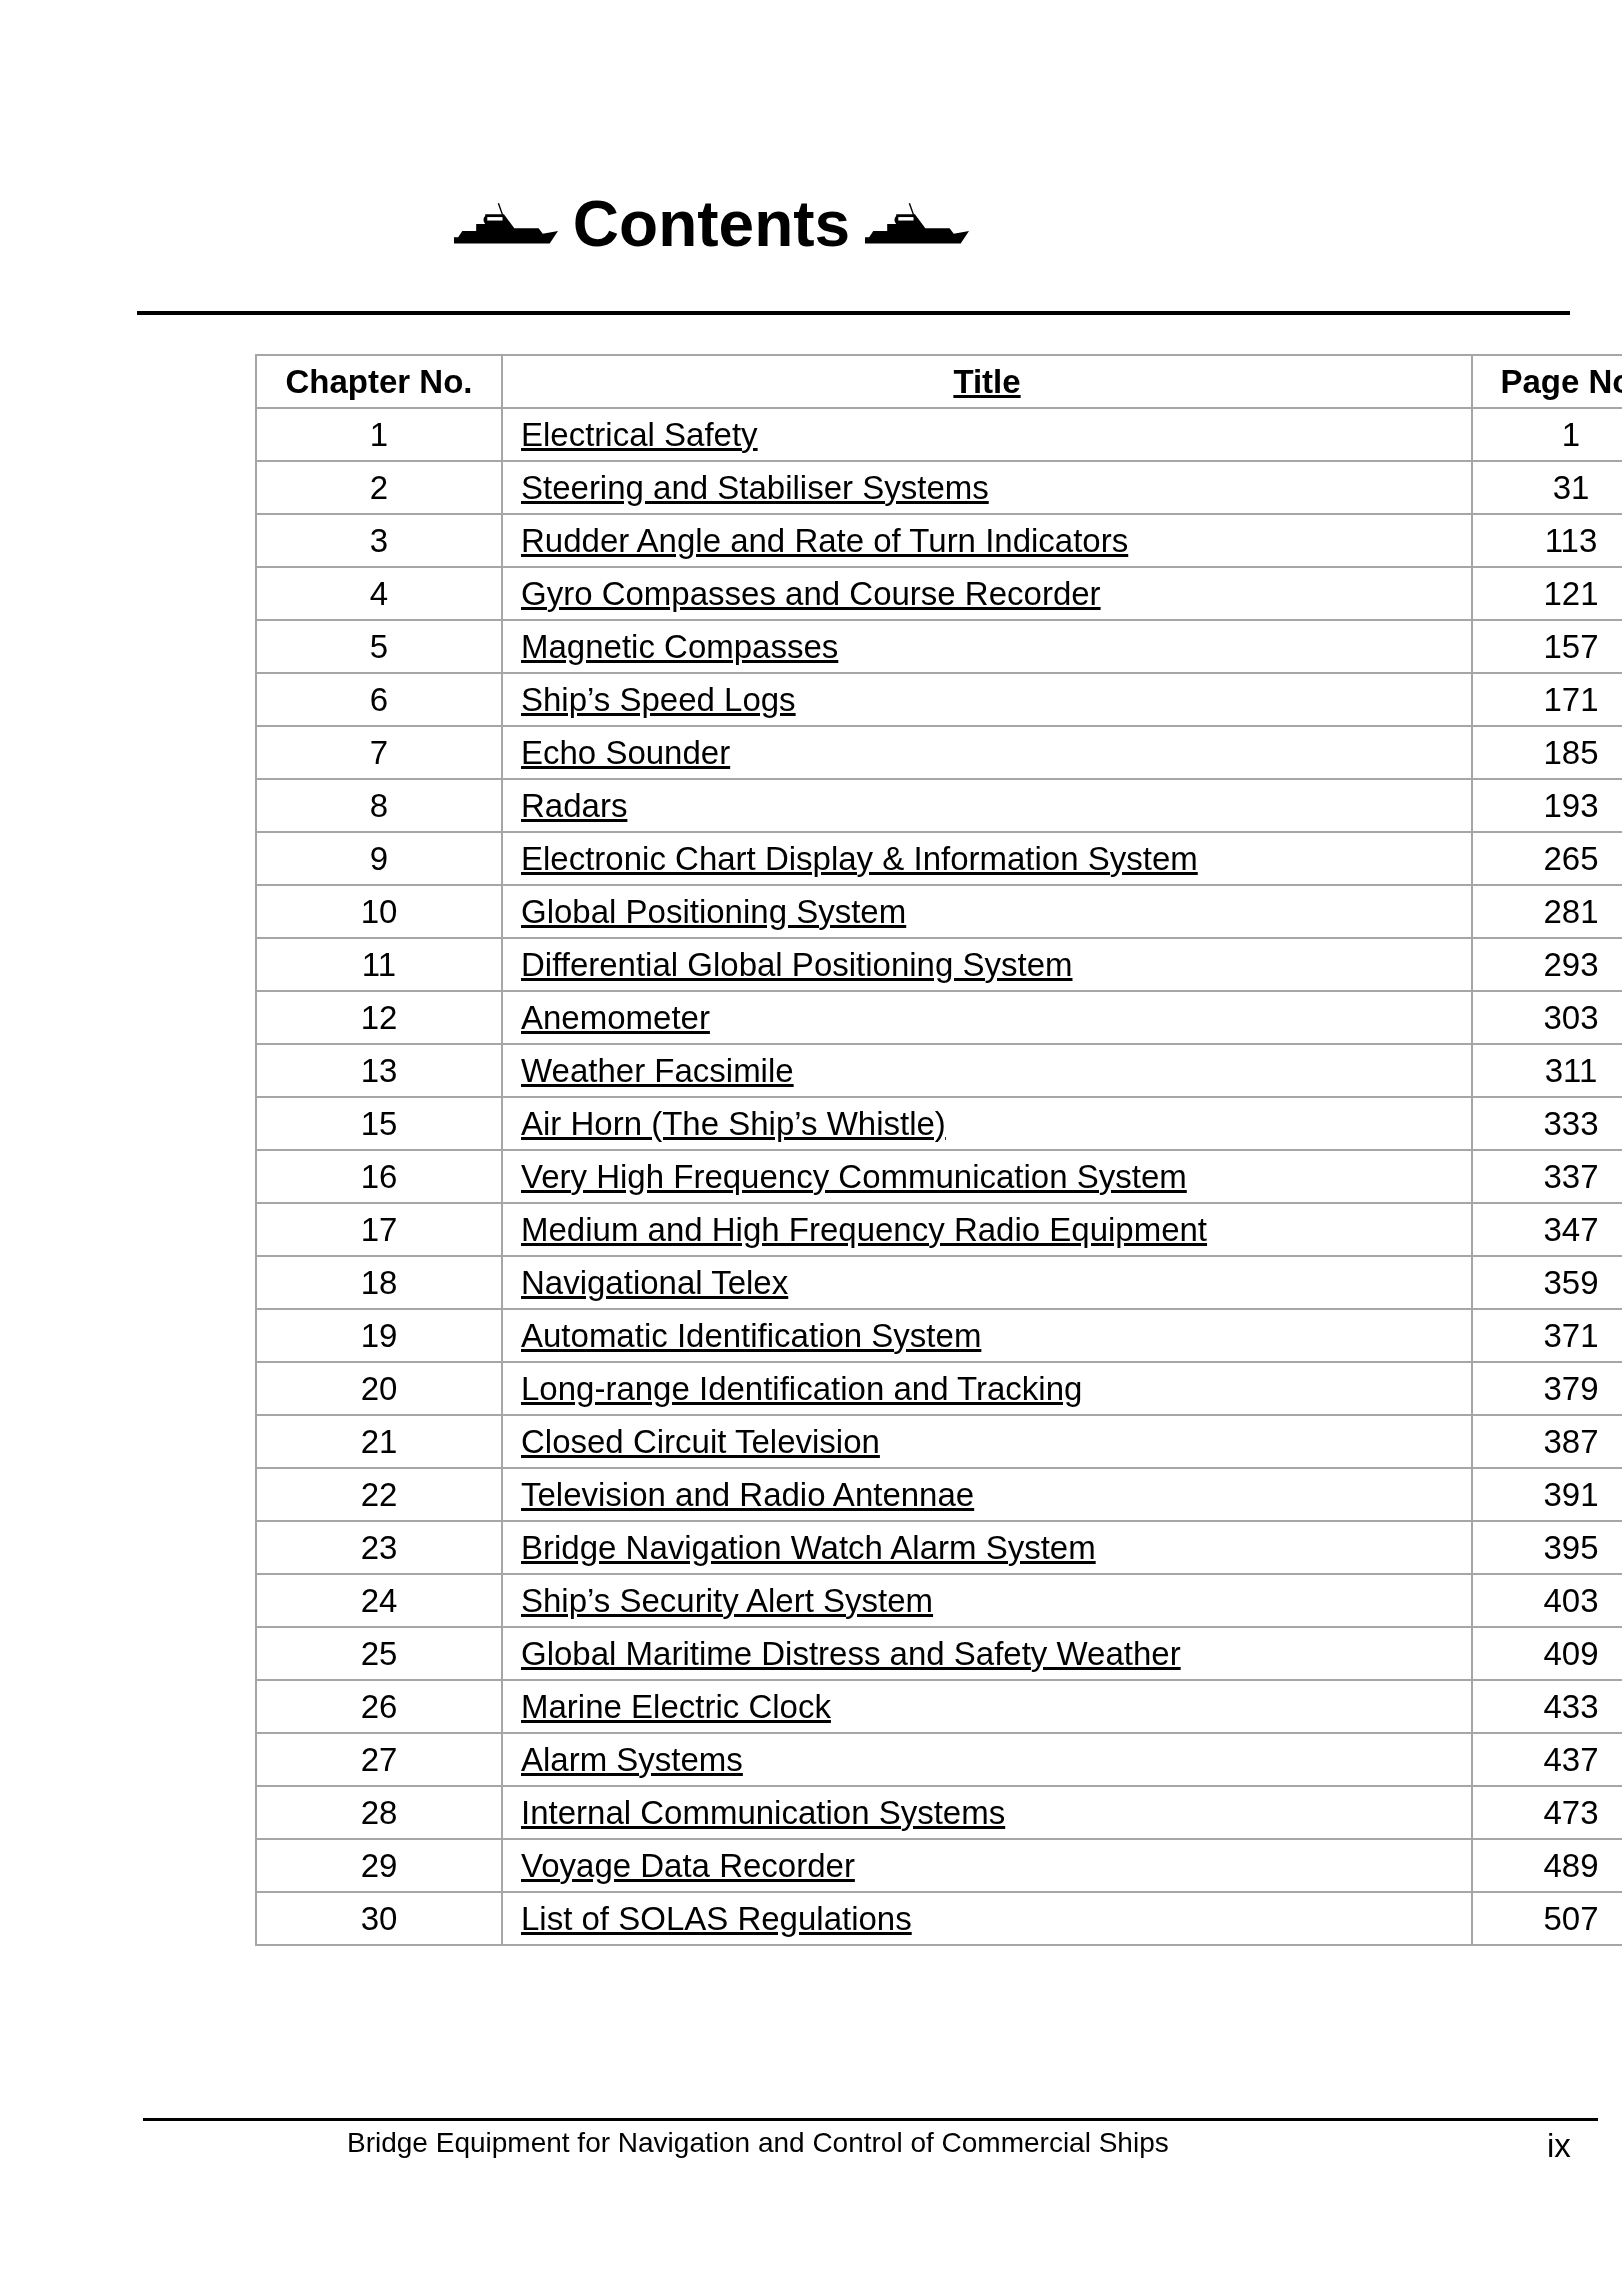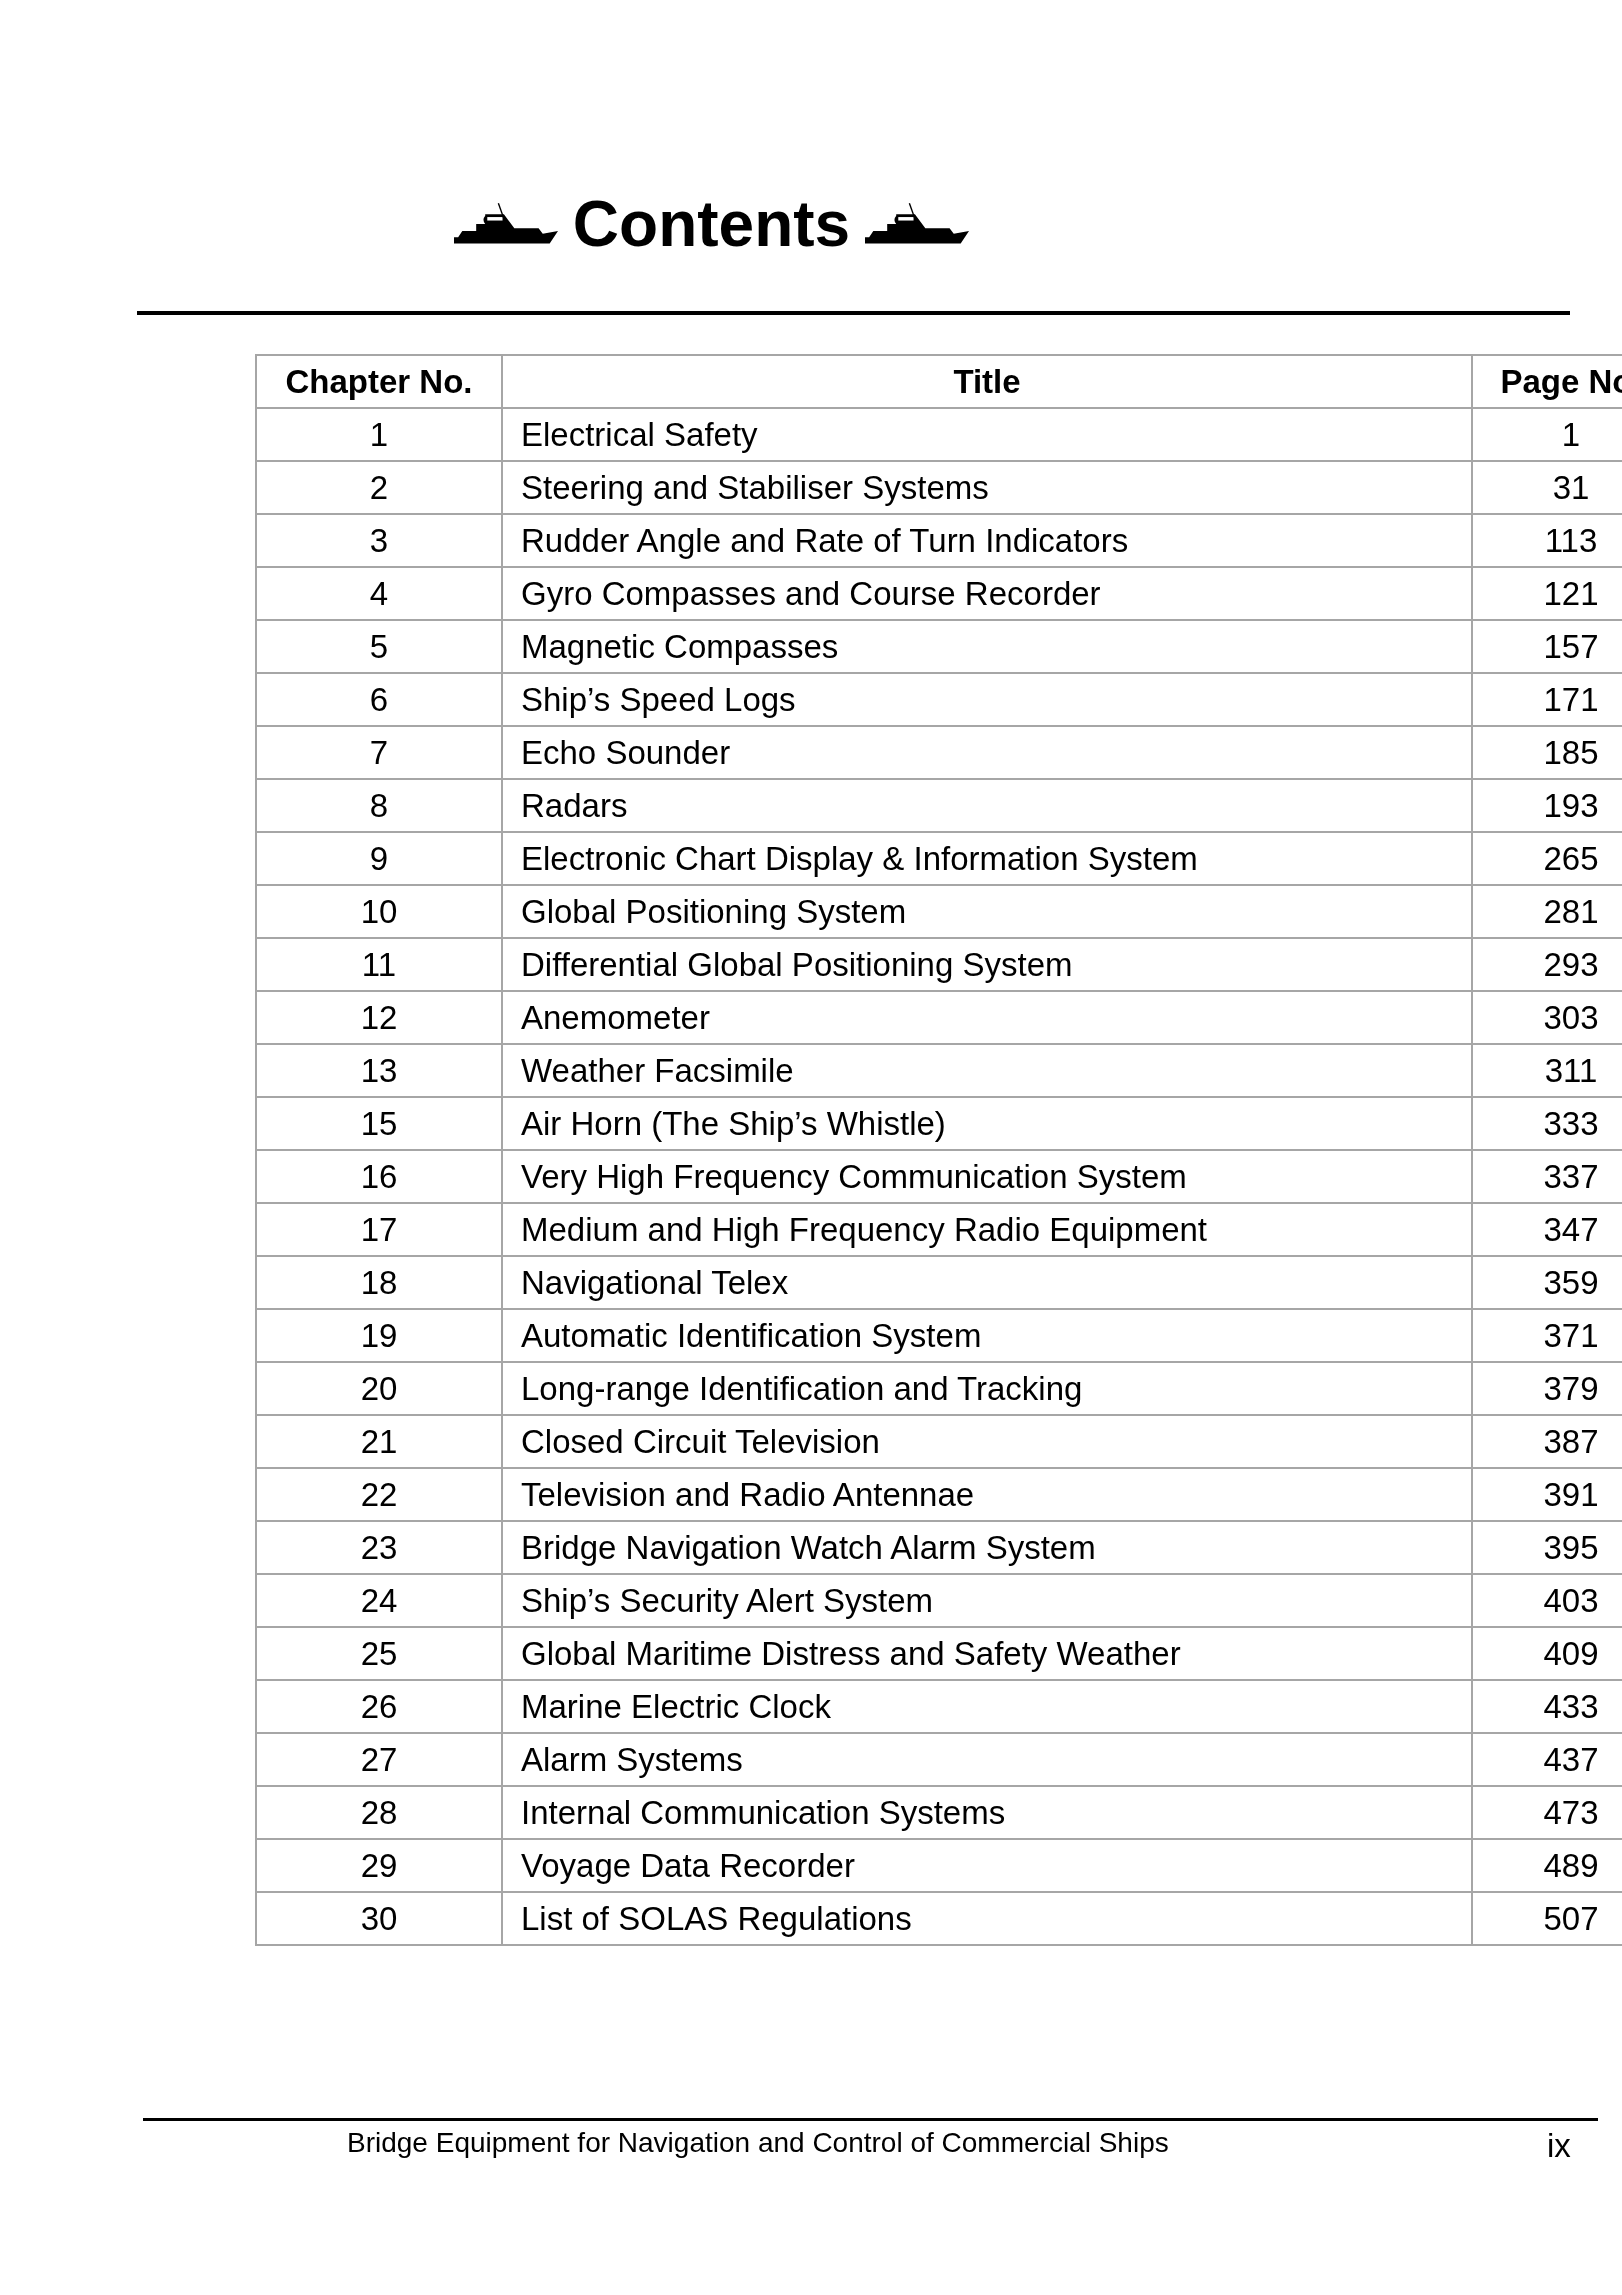--- a/index.html
+++ b/index.html
@@ -5,21 +5,21 @@
   html,body{margin:0;padding:0;background:#fff;}
   body{width:1623px;height:2295px;position:relative;font-family:"Liberation Sans",sans-serif;color:#000;overflow:hidden;}
   .title-wrap{position:absolute;left:0;width:1423px;top:182px;height:83px;display:flex;justify-content:center;align-items:center;gap:15.3px;}
   .title{font-size:64px;font-weight:bold;line-height:1;}
   .ship{width:104px;height:42px;display:block;}
   .rule-top{position:absolute;left:137px;width:1433px;top:311px;height:3.5px;background:#000;}
   table{position:absolute;left:255px;top:354px;width:1416px;border-collapse:collapse;}
   td,th{border:2.1px solid #a6a6a6;height:51px;font-size:33px;padding:0 18px;}
   th{font-weight:bold;height:51px;}
   .c1{width:208px;text-align:center;}
-  .c2{text-align:left;}
+  .c2{text-align:left;text-decoration:underline;}
   .c3{width:160px;text-align:center;border-radius:9px;}
   th.c2{text-align:center;}
   .rule-bot{position:absolute;left:143px;width:1455px;top:2118px;height:2.8px;background:#000;}
   .footer{position:absolute;left:347px;top:2127px;font-size:28px;}
   .pageno{position:absolute;left:1547px;top:2127px;font-size:33px;}
 </style>
 </head>
 <body>
 
 <div class="title-wrap">

